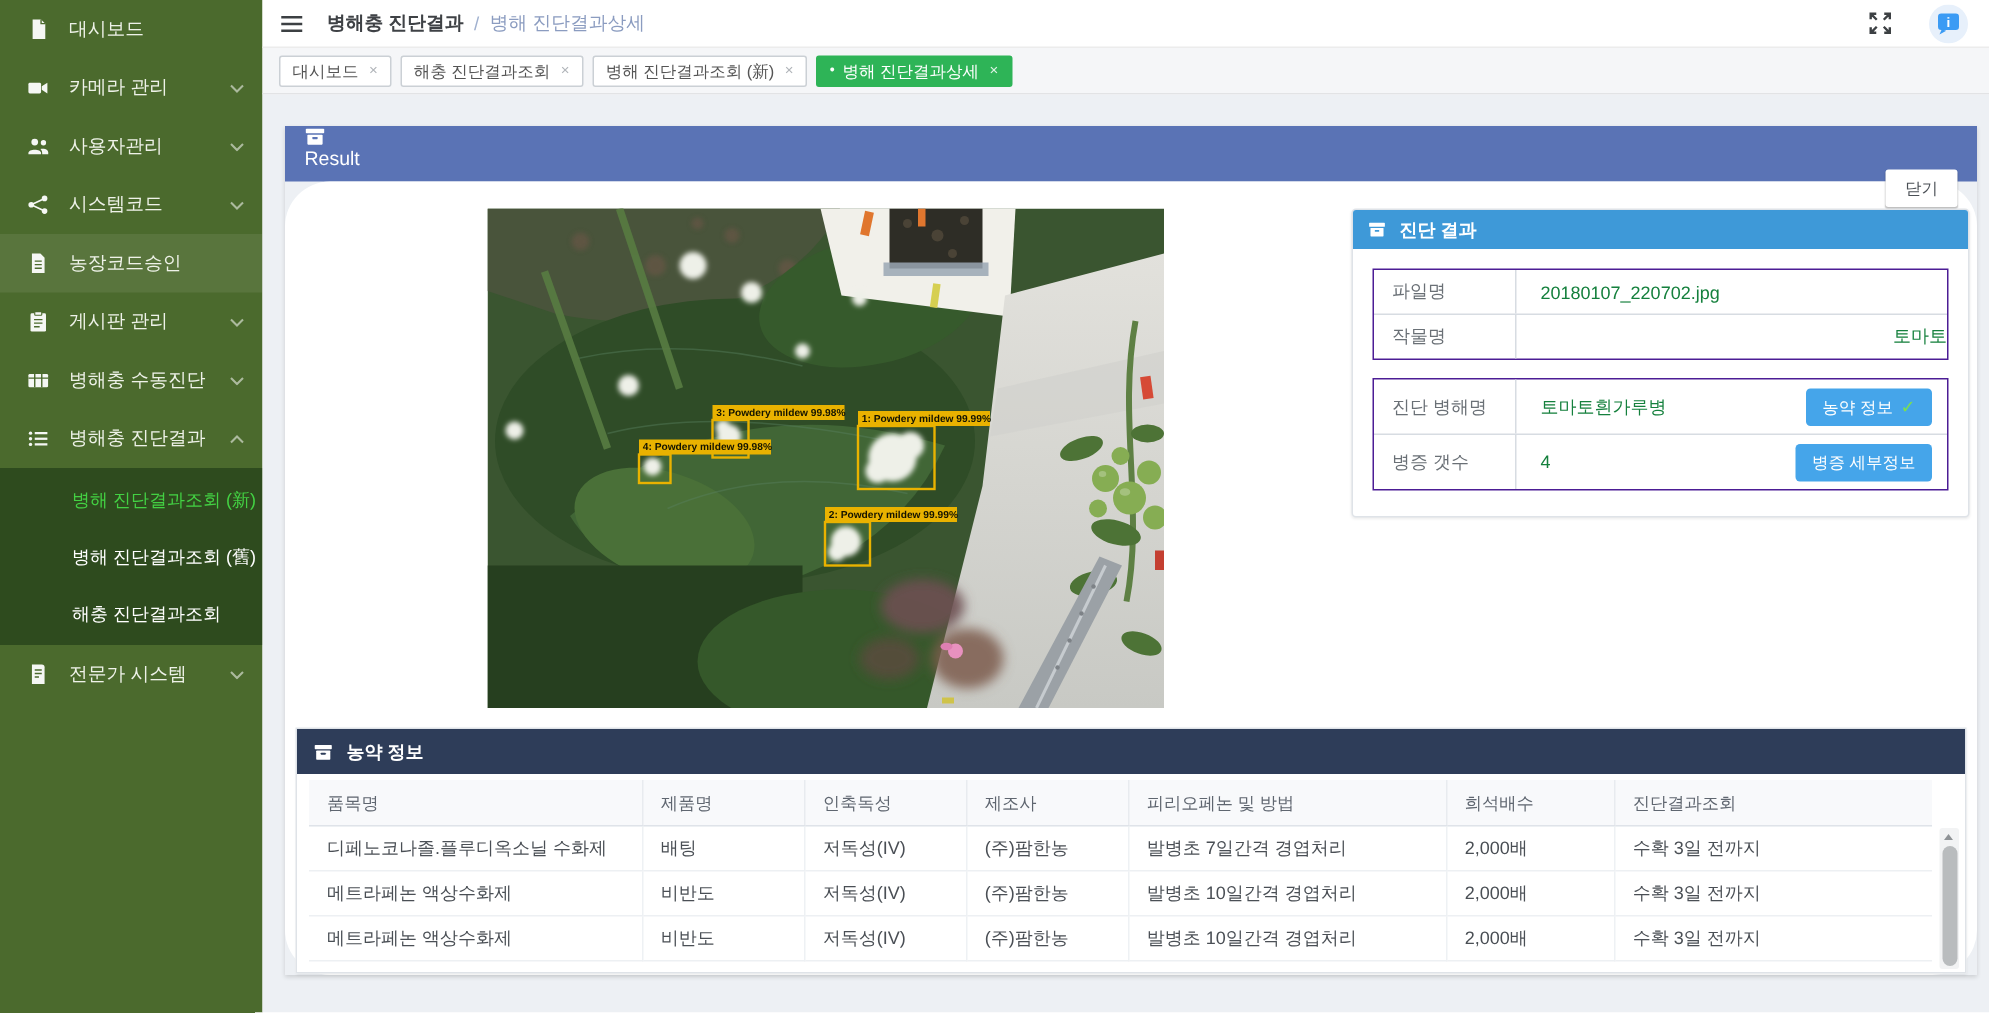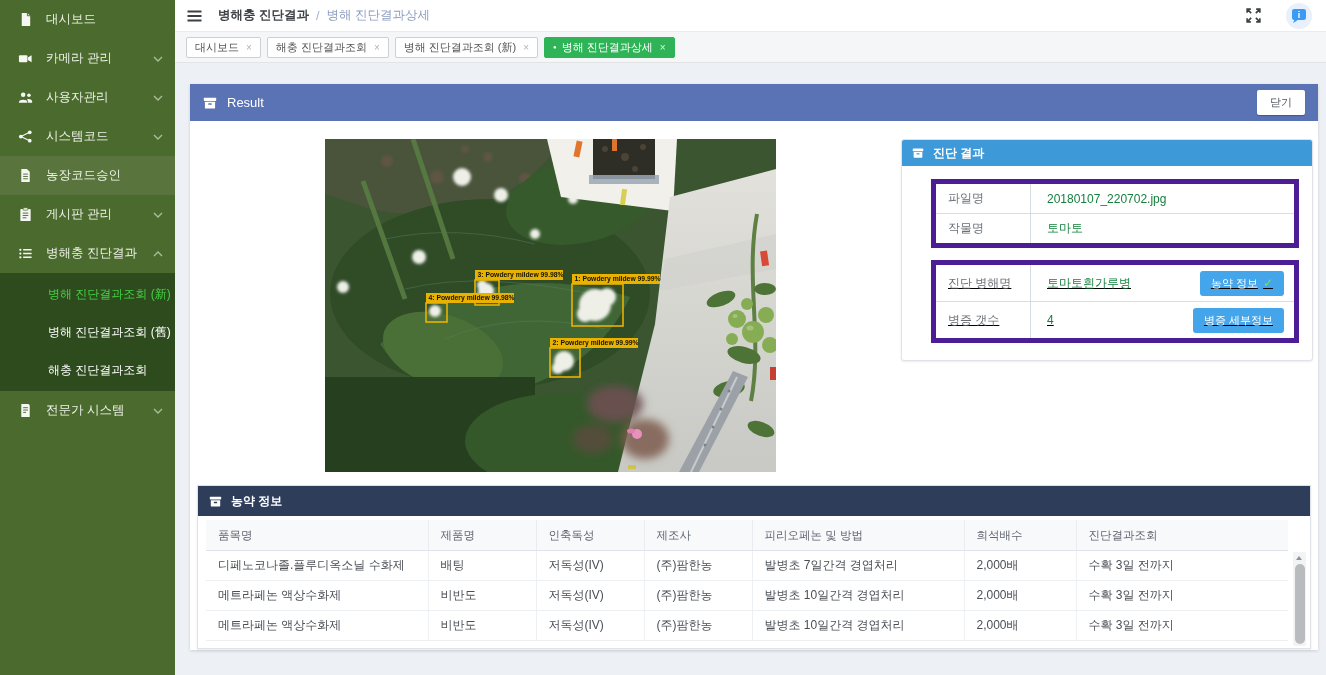--- a/index.html
+++ b/index.html
@@ -42,43 +42,43 @@
     font-size:11px;color:#555;cursor:pointer;white-space:nowrap;}
   .tab .x{margin-left:7px;color:#b0b4b9;font-size:10px;}
   .tab.active{background:#2eb457;border-color:#2eb457;color:#fff;}
   .tab.active .x{color:rgba(255,255,255,.85);}
   .tab .bullet{font-size:6px;margin-right:5px;line-height:1;}
 
   .content{flex:1;background:#edf0f4;padding:21px 8px 0 15px;box-sizing:border-box;overflow:hidden;}
 
   
   .result-panel{box-shadow:0 1px 3px rgba(0,0,0,.14);}
-  .result-header{height:37px;background:#5a73b5;display:flex;align-items:center;padding:0 13px;}
+  .result-header{height:37px;background:#5a73b5;display:flex;padding:0 13px;flex-direction:column;}
   .picon{width:14px;height:14px;margin-right:10px;flex:none;}
   .picon svg{width:14px;height:14px;display:block;}
   .rtitle{color:#fff;font-size:13px;}
   .close-btn{margin-left:auto;background:#fff;border:0;border-radius:2px;font-size:11px;
     color:#4a4f55;padding:5px 13px;box-shadow:0 1px 1px rgba(0,0,0,.25);cursor:pointer;
     font-family:inherit;}
-  .result-content{background:#fff;padding:18px 7px 1px;}
+  .result-content{background:#fff;padding:18px 7px 1px;border-radius:30px;}
   .top-row{display:flex;align-items:flex-start;}
   .photo{margin-left:128px;width:451px;height:333px;display:block;flex:none;}
 
   
   .diag-card{margin-left:125px;width:410px;flex:none;border:1px solid #dfe3e8;border-radius:3px;
     box-shadow:0 1px 2px rgba(0,0,0,.08);overflow:hidden;background:#fff;}
   .diag-header{height:26px;background:#3e99d8;display:flex;align-items:center;padding:0 10px;
     color:#fff;font-size:12px;font-weight:bold;}
   .diag-header .picon{width:12px;height:12px;margin-right:9px;}
   .diag-header .picon svg{width:12px;height:12px;}
   .diag-body{padding:13px 13px 17px;}
-  .dgroup{border:5px solid #4c1d95;margin-left:16px;}
-  .dgroup + .dgroup{margin-top:12px;text-decoration:underline;}
+  .dgroup{border:1px solid #4c1d95;}
+  .dgroup + .dgroup{margin-top:12px;}
   .drow{display:flex;align-items:center;min-height:29px;border-bottom:1px solid #d7dce2;font-size:12px;}
-  .drow:last-child{border-bottom:0;}
+  .drow:last-child{border-bottom:0;justify-content:space-between;}
   .drow.tall{min-height:36px;}
   .dlabel{width:95px;flex:none;align-self:stretch;display:flex;align-items:center;
     padding-left:12px;color:#6a7076;border-right:1px solid #d7dce2;box-sizing:border-box;}
   .dvalue{padding-left:16px;color:#15803d;}
   .dbtn{margin-left:auto;margin-right:10px;background:#45a5ea;color:#fff;border:0;border-radius:3px;
     font-size:11px;padding:5px 11px;display:inline-flex;align-items:center;gap:5px;cursor:pointer;
     font-family:inherit;white-space:nowrap;}
   .dbtn .chk{color:#7ce04e;font-weight:bold;font-size:12px;line-height:1;}
 
   
@@ -173,20 +173,34 @@
         </div>
         <div class="sb-item">
           <span class="mi">
             <svg viewBox="0 0 16 16">
               <rect x="2.5" y="2" width="11" height="13" rx="1" fill="#fff"></rect>
               <rect x="5.5" y=".8" width="5" height="2.6" rx=".5" fill="#fff" stroke="#4b6a2d" stroke-width=".8"></rect>
               <path d="M5 6.5h6M5 9h6M5 11.5h4" stroke="#4b6a2d" stroke-width="1"></path>
             </svg>
           </span>
           <span class="sb-label">게시판 관리</span>
+          <span class="chev">
+            <svg viewBox="0 0 10 6">
+              <path d="M1 1l4 4 4-4" fill="none" stroke="rgba(255,255,255,.6)" stroke-width="1.4"></path>
+            </svg>
+          </span>
+        </div>
+        <div class="sb-item">
+          <span class="mi">
+            <svg viewBox="0 0 16 16">
+              <rect x="1" y="3.5" width="14" height="9.5" rx="1" fill="#fff"></rect>
+              <path d="M1 6.5h14M5.5 3.5v9.5M10.5 3.5v9.5" stroke="#4b6a2d" stroke-width="1"></path>
+            </svg>
+          </span>
+          <span class="sb-label">병해충 수동진단</span>
           <span class="chev">
             <svg viewBox="0 0 10 6">
               <path d="M1 1l4 4 4-4" fill="none" stroke="rgba(255,255,255,.6)" stroke-width="1.4"></path>
             </svg>
           </span>
         </div>
         <div class="sb-item">
           <span class="mi">
             <svg viewBox="0 0 16 16">
               <g fill="#fff">

